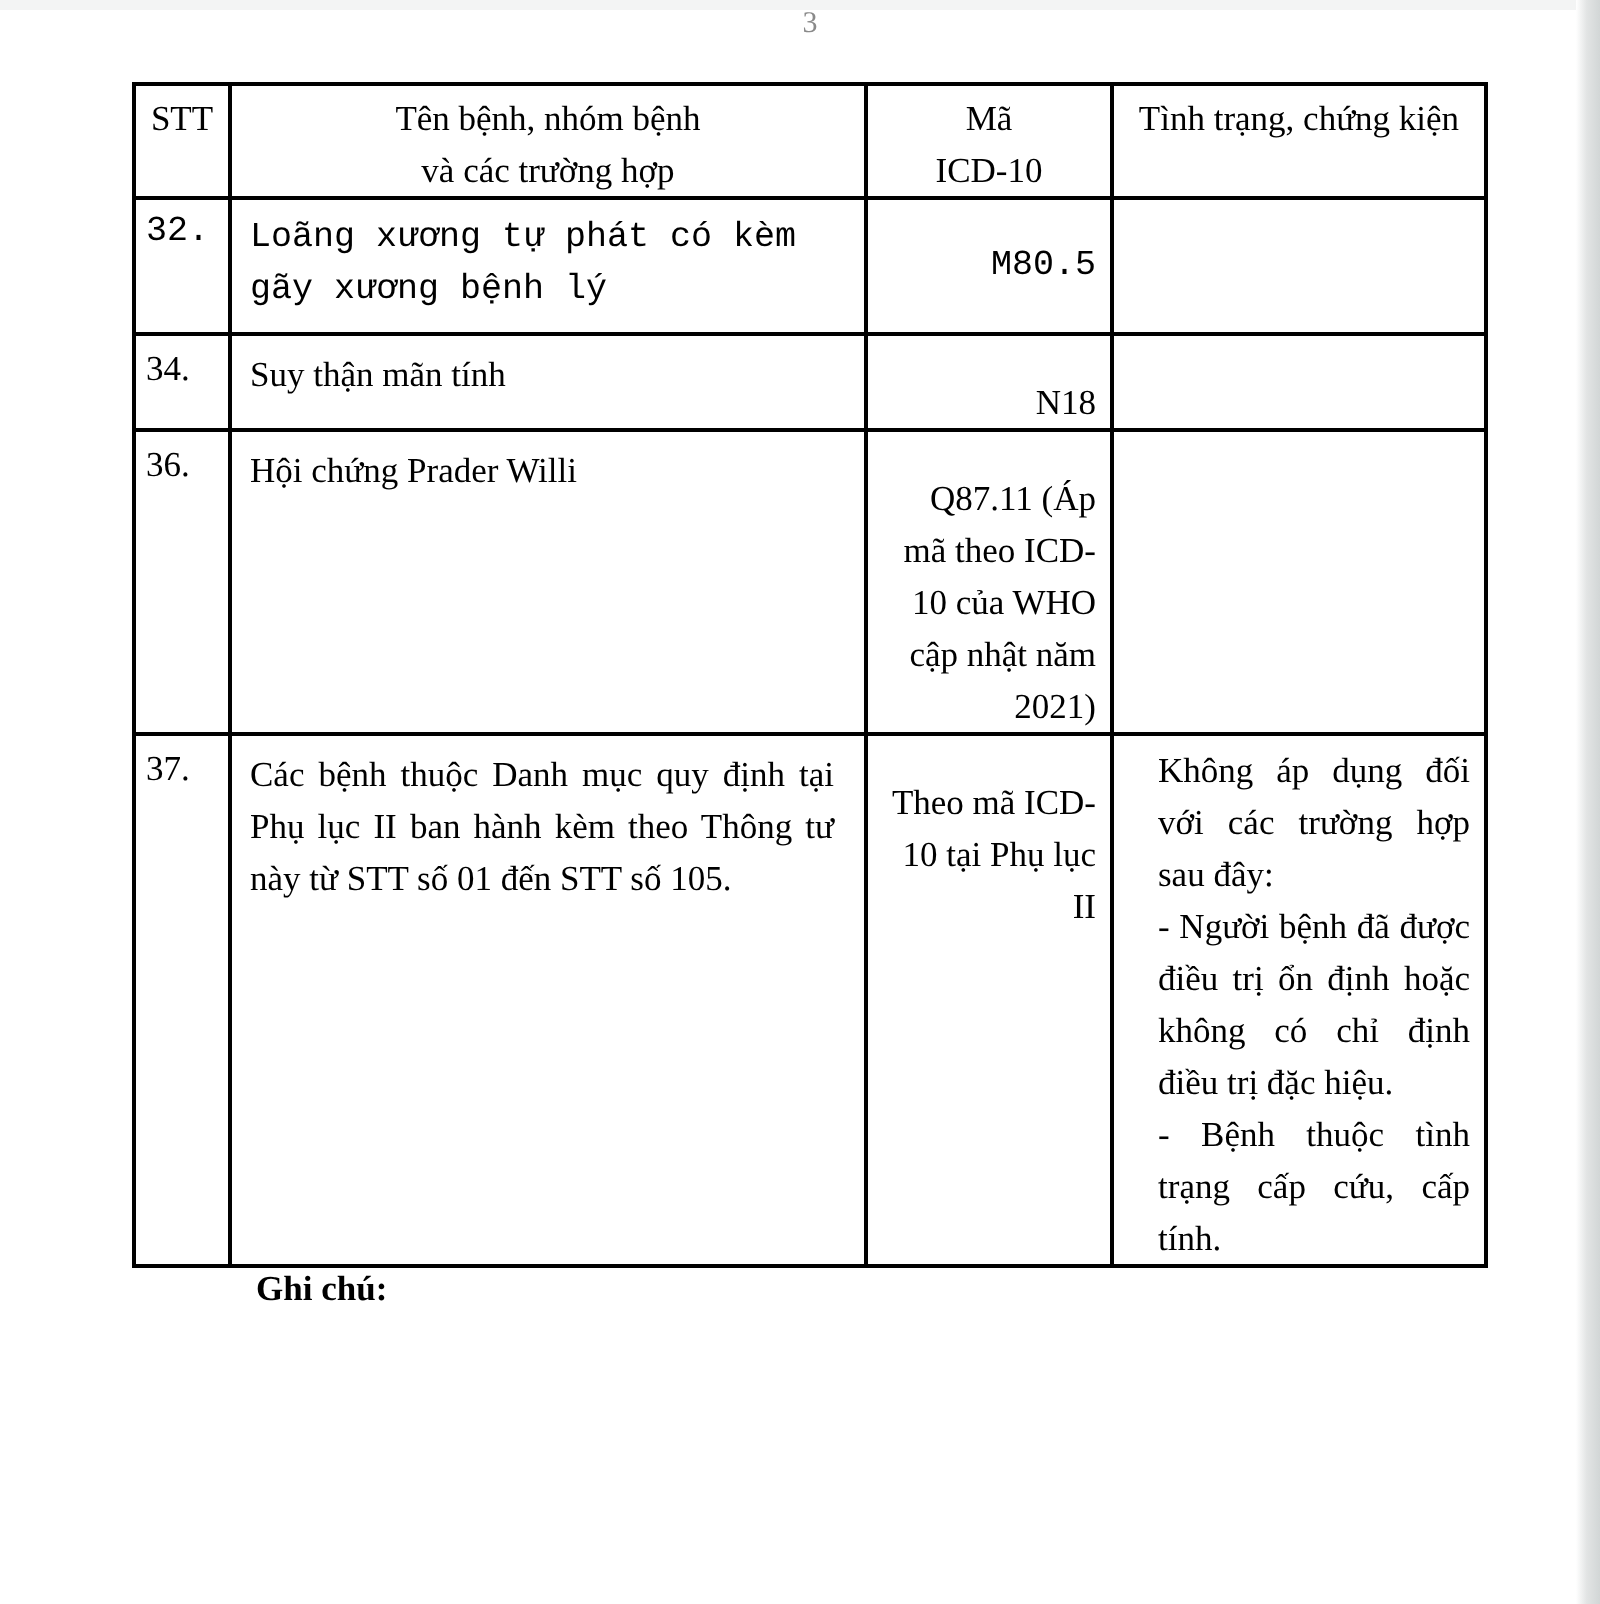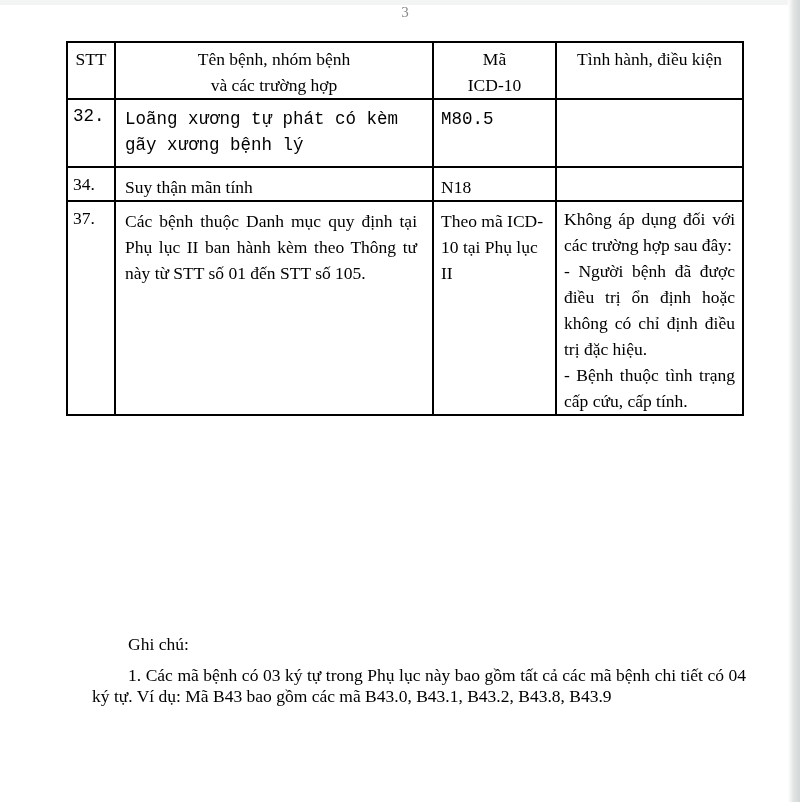--- a/index.html
+++ b/index.html
@@ -62,33 +62,33 @@
   tr.r-37    { height: 194px; }
   td.hcell {
     font-weight: normal;
     text-align: center;
     padding: 3px 2px 0 2px;
     line-height: 25px;
   }
   td.stt  { padding: 3px 2px 0 5px; }
   td.name { padding: 6px 15px 0 9px; text-align: left; }
   td.name.just { text-align: justify; }
-  td.code { padding: 6px 7px 0 7px; text-align: left; }
-  td.cond { padding: 4px 7px 0 7px; text-align: justify; line-height: 21.4px; }
+  td.code { padding: 20px 7px 0 7px; text-align: right; }
+  td.cond { padding: 4px 7px 0 22px; text-align: justify; line-height: 21.4px; }
   td.cond p { margin: 0; }
   .notes {
     position: absolute;
     left: 92px;
     top: 633px;
     width: 654px;
     font-size: 17.5px;
     line-height: 21px;
   }
   .notes-title {
-    font-weight: normal;
+    font-weight: bold;
     margin-left: 36px;
     margin-bottom: 10px;
     line-height: 22px;
   }
   .notes p.note {
     margin: 0 0 12px 0;
     text-indent: 36px;
     text-align: justify;
   }
 </style>
@@ -113,50 +113,55 @@
         <tr class="r-head">
       <td class="hcell">STT</td>
       <td class="hcell">
         <div>Tên bệnh, nhóm bệnh</div>
         <div>và các trường hợp</div>
       </td>
       <td class="hcell">
         <div>Mã</div>
         <div>ICD-10</div>
       </td>
-      <td class="hcell">Tình hành, điều kiện</td>
+      <td class="hcell">Tình trạng, chứng kiện</td>
     </tr>
 
     <tr class="r-32">
       <td class="stt">32.</td>
       <td class="name">Loãng xương tự phát có kèm gãy xương bệnh lý</td>
       <td class="code">M80.5</td>
       <td class="cond"></td>
     </tr>
 
 
     <tr class="r-34">
       <td class="stt">34.</td>
       <td class="name">Suy thận mãn tính</td>
       <td class="code">N18</td>
       <td class="cond"></td>
     </tr>
 
 
+    <tr class="r-36">
+      <td class="stt">36.</td>
+      <td class="name">Hội chứng Prader Willi</td>
+      <td class="code">Q87.11 (Áp mã theo ICD-10 của WHO cập nhật năm 2021)</td>
+      <td class="cond"></td>
+    </tr>
 
     <tr class="r-37">
       <td class="stt">37.</td>
       <td class="name just">Các bệnh thuộc Danh mục quy định tại Phụ lục II ban hành kèm theo Thông tư này từ STT số 01 đến STT số 105.</td>
       <td class="code">Theo mã ICD-10 tại Phụ lục II</td>
       <td class="cond">
         <p>Không áp dụng đối với các trường hợp sau đây:</p>
         <p>- Người bệnh đã được điều trị ổn định hoặc không có chỉ định điều trị đặc hiệu.</p>
         <p>- Bệnh thuộc tình trạng cấp cứu, cấp tính.</p>
       </td>
     </tr>
   </tbody>
     </table>
 
   <div class="notes">
     <div class="notes-title">Ghi chú:</div>
-    <p class="note">1. Các mã bệnh có 03 ký tự trong Phụ lục này bao gồm tất cả các mã bệnh chi tiết có 04 ký tự. Ví dụ: Mã B43 bao gồm các mã B43.0, B43.1, B43.2, B43.8, B43.9</p>
   </div>
 </div>
 
 </body></html>

